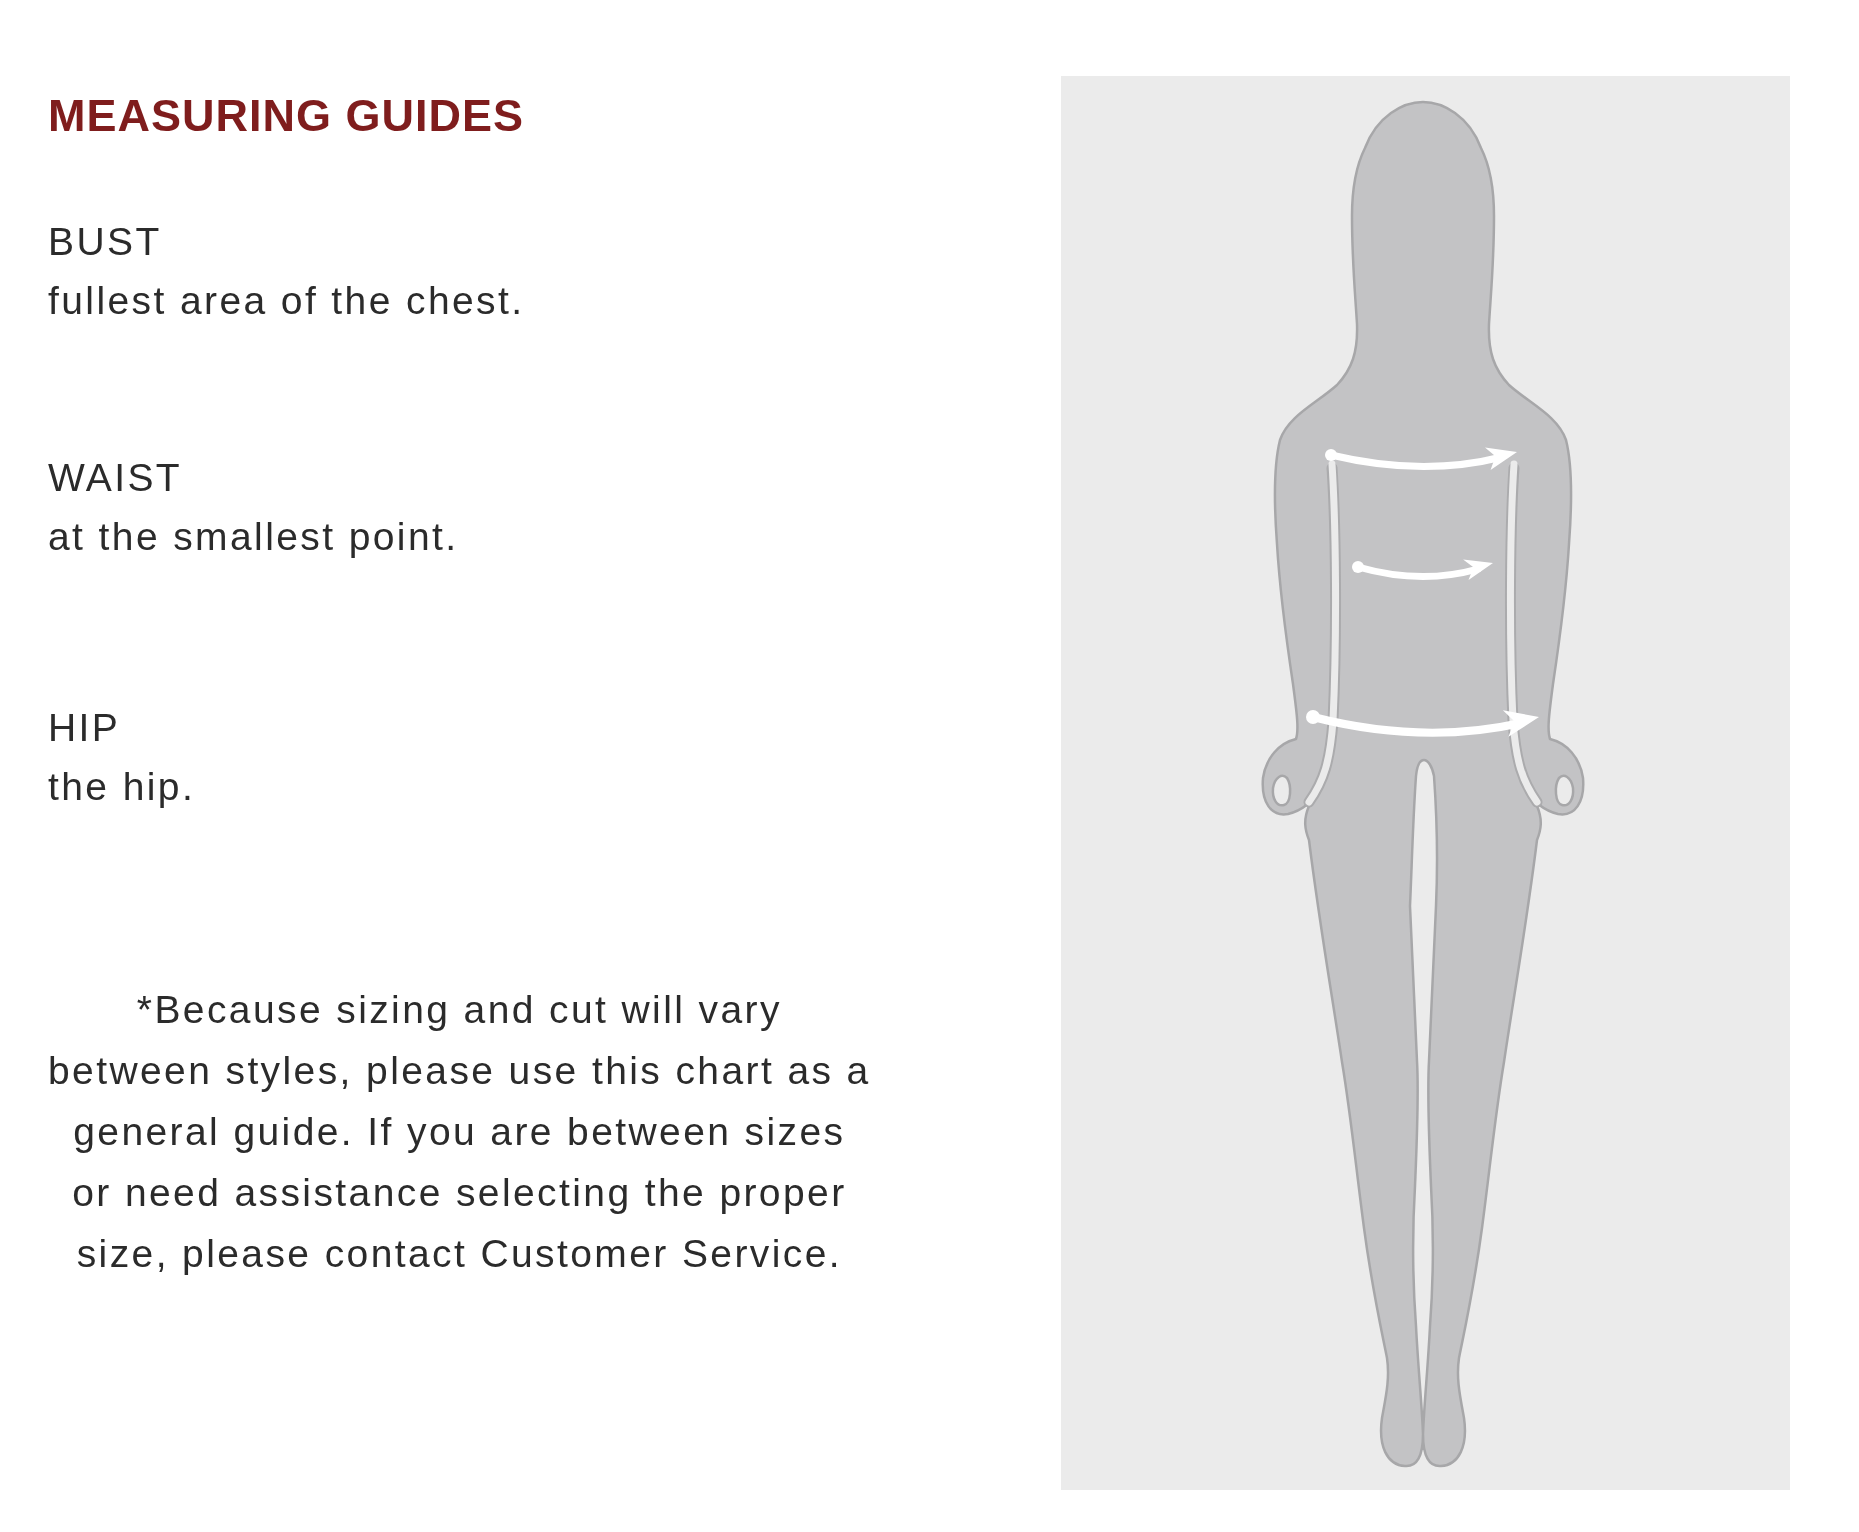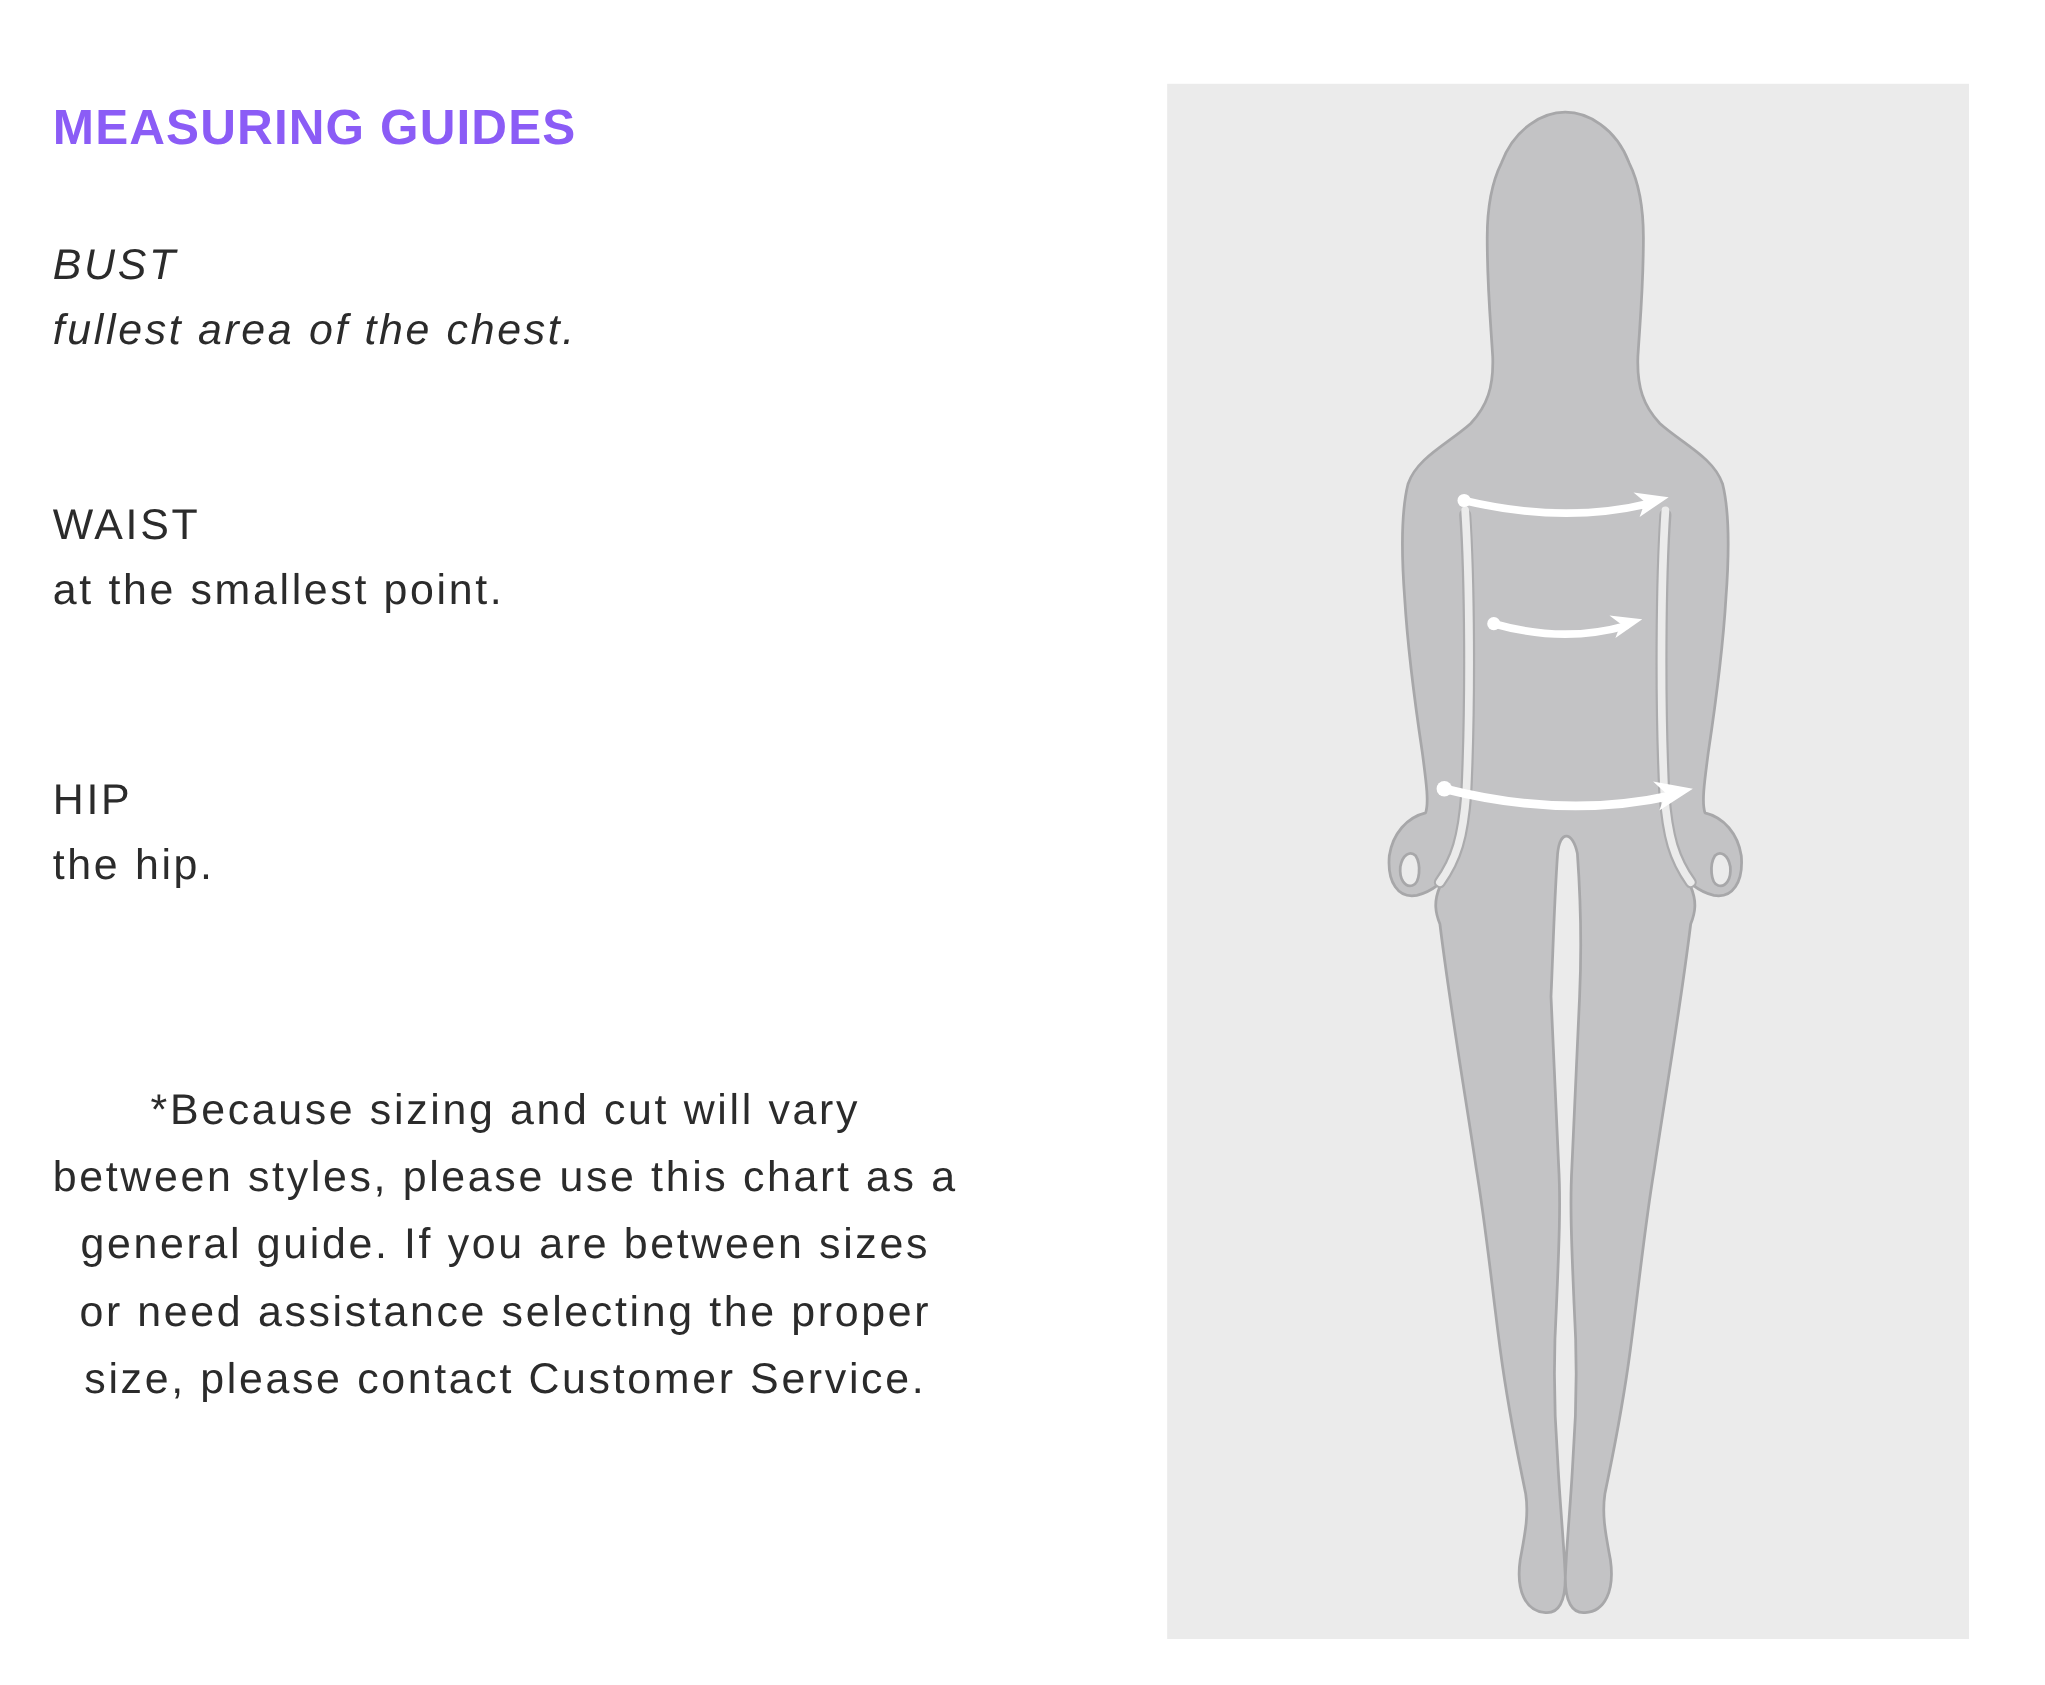--- a/index.html
+++ b/index.html
@@ -23,34 +23,34 @@
     color: #2b2b2b;
   }
   .page-title {
     position: absolute;
     left: 0;
     top: 62px;
     font-size: 45px;
     line-height: 48px;
     font-weight: 700;
     letter-spacing: 1px;
-    color: #8b5cf6;
+    color: #7f1d1d;
     white-space: nowrap;
   }
   .guide-section {
     position: absolute;
     left: 0;
     font-size: 39px;
     line-height: 59px;
     letter-spacing: 2.4px;
     font-weight: 400;
     color: #2b2b2b;
   }
   .guide-section .line { white-space: nowrap; }
-  .sec-bust  { top: 212px; font-style: italic; }
+  .sec-bust  { top: 212px; }
   .sec-waist { top: 448px; }
   .sec-hip   { top: 698px; }
   .sizing-note {
     position: absolute;
     left: 0;
     top: 979px;
     font-size: 39px;
     line-height: 61px;
     letter-spacing: 2.4px;
     color: #2b2b2b;

